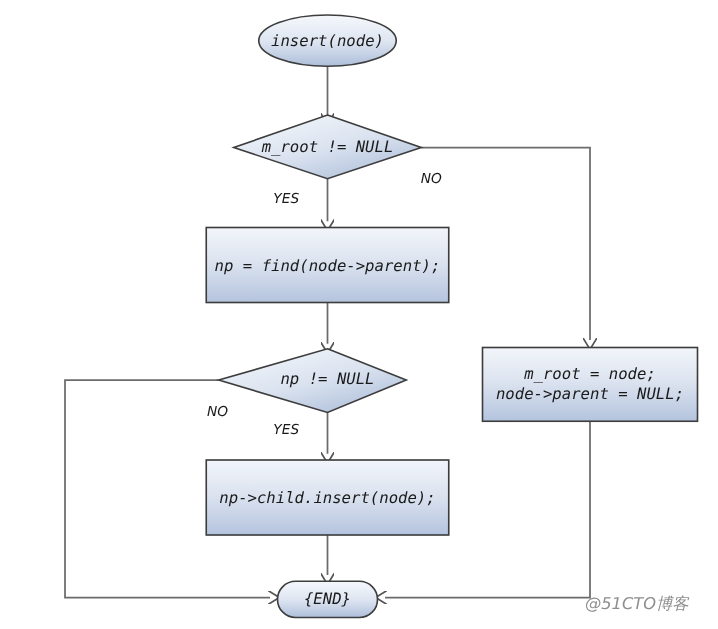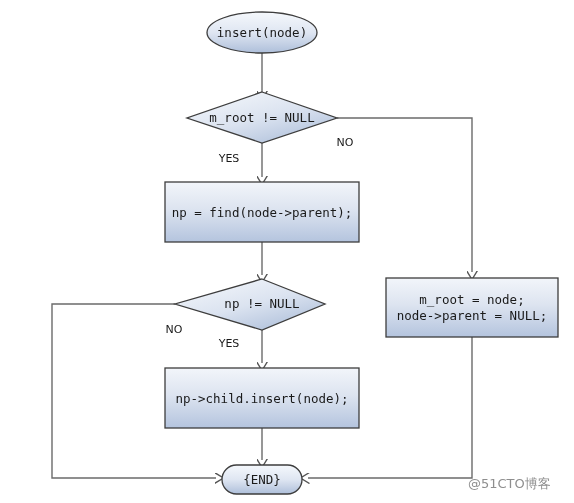--- a/index.html
+++ b/index.html
@@ -13,20 +13,21 @@
     position: relative;
     overflow: hidden;
     font-family: "DejaVu Sans Mono", monospace;
   }
   #flow-root {
     position: absolute;
     left: 0;
     top: 0;
     width: 494px;
     height: 503px;
+    font-style: italic;
   }
   svg {
     display: block;
   }
   .node-text {
     font-family: "DejaVu Sans Mono", monospace;
     font-size: 12.5px;
     fill: #1a1a1a;
     text-anchor: middle;
     dominant-baseline: middle;

